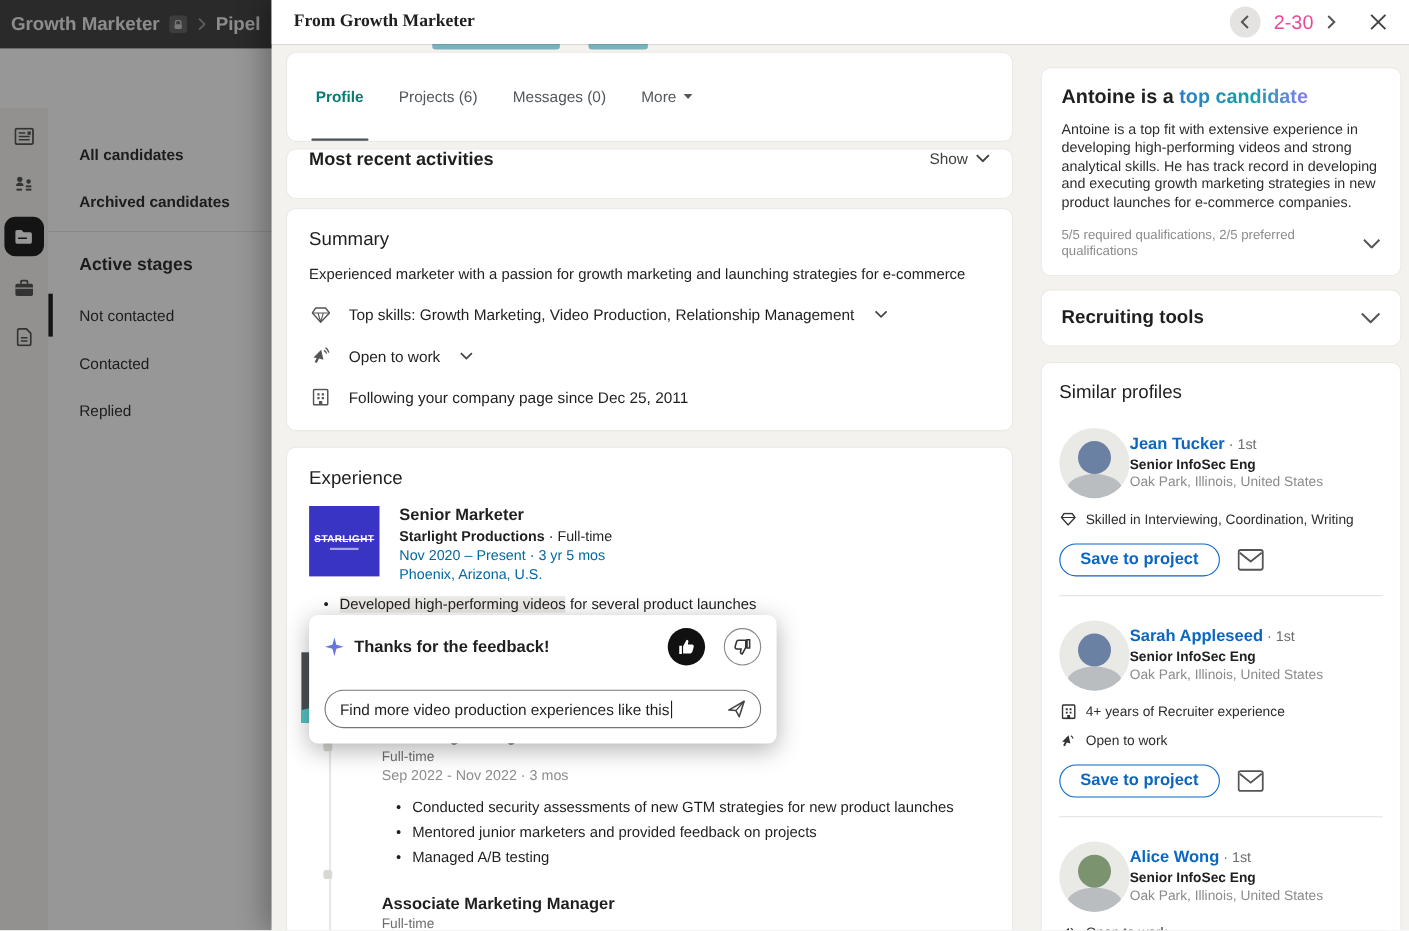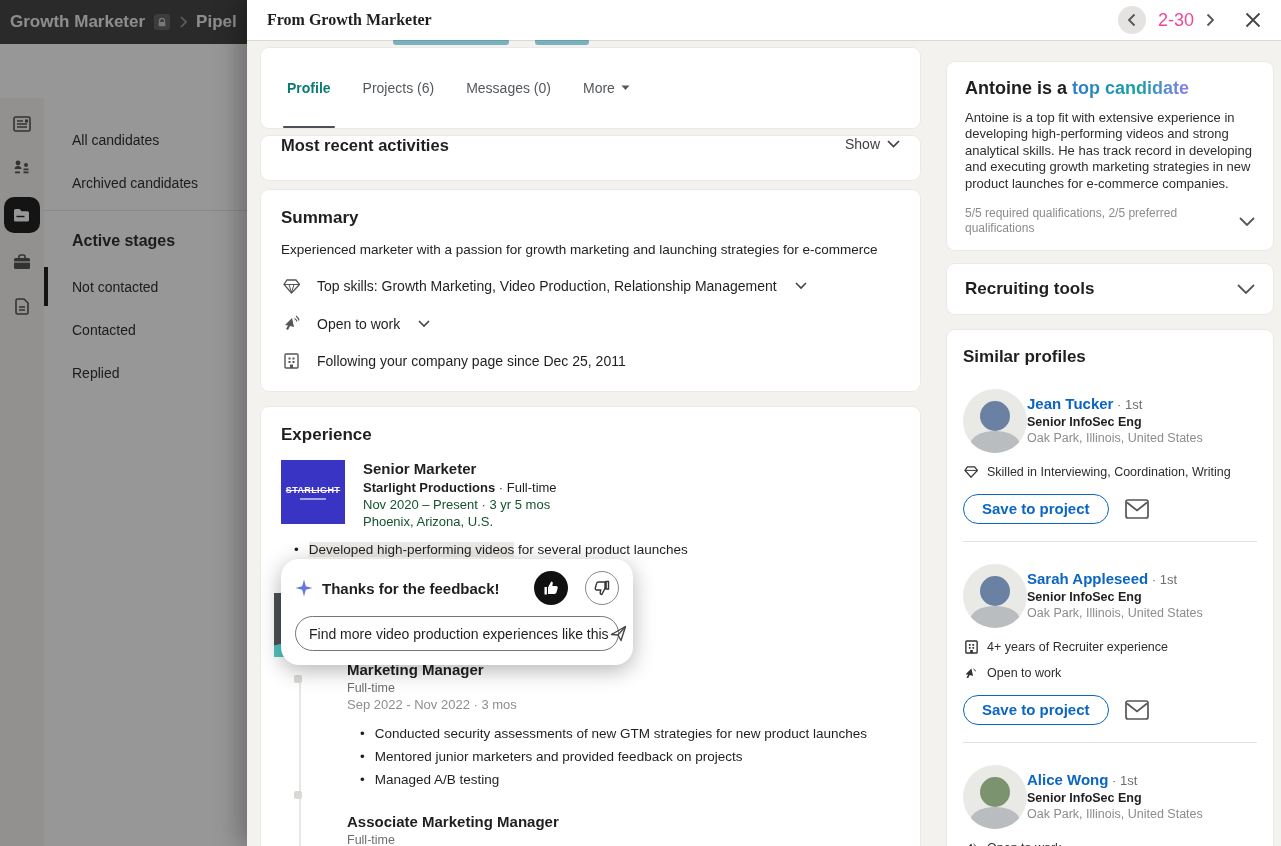--- a/index.html
+++ b/index.html
@@ -18,21 +18,21 @@
   .bc-project { font-size:17px; font-weight:700; color:#ececec; }
   .bc-badge { width:16px; height:16px; border-radius:3px; background:#5c5c5c; display:grid; place-items:center; }
   .bc-chev { color:#9a9a9a; }
   .bc-next { font-size:17px; font-weight:700; color:#ececec; white-space:nowrap; }
   .below { position:absolute; top:98px; left:0; right:0; bottom:0; display:flex; }
   .rail { width:44px; background:#f6f5f2; display:flex; flex-direction:column; align-items:center; padding-top:17px; }
   .rail-icon { color:#4a4a4a; height:18px; margin-bottom:26px; display:grid; place-items:center; }
   .rail-active { width:36px; height:36px; background:#111; border-radius:10px; display:grid; place-items:center;
                  color:#fff; margin:-6px 0 20px; }
   .side { flex:1; background:#fff; padding-top:20px; }
-  .side-item { height:43px; display:flex; align-items:center; padding-left:28px; font-size:14px; color:#222; }
+  .side-item { height:43px; display:flex; align-items:center; padding-left:28px; font-size:14px; color:#222;font-weight:bold; }
   .side-divider { border-top:1px solid #e4e4e2; margin:6px 0; }
   .side-title { height:48px; display:flex; align-items:center; padding-left:28px; font-size:16px; font-weight:700; }
   .stage-item { position:relative; height:43px; display:flex; align-items:center; padding-left:28px; font-size:14px; color:#222; }
   .stage-item.selected::before { content:""; position:absolute; left:0; top:2px; bottom:2px; width:4px; background:#111; }
   .dim { position:absolute; inset:0; background:rgba(25,25,25,0.45); z-index:5; }
 
   
   .panel { position:absolute; top:0; left:247px; width:1034px; height:846px; background:#f3f2ef;
            box-shadow:-8px 0 24px rgba(0,0,0,0.28); z-index:10; }
   .panel-header { position:absolute; top:0; left:0; right:0; height:40px; background:#fff; z-index:40;
@@ -50,59 +50,59 @@
   .main-col { position:absolute; left:14px; top:8px; width:659px; }
   .tabs-card { height:80px; display:flex; align-items:stretch; padding:0 10px; }
   .tab { padding:0 16px; display:flex; align-items:center; gap:6px; font-size:14px; color:#54585c; position:relative; }
   .tab.active { color:#0b7a72; font-weight:600; }
   .tab.active::after { content:""; position:absolute; left:12px; right:12px; bottom:0; height:2px; background:#4b5156; border-radius:1px; }
   .activities-card { margin-top:8px; height:44px; display:flex; align-items:flex-start; padding:0 20px; }
   .activities-title { flex:1; font-size:16.5px; font-weight:700; }
   .show-toggle { display:flex; align-items:center; gap:7px; font-size:14px; color:#3f3f3f; background:none; border:none; }
 
   .summary-card { margin-top:10px; padding:18px 20px 22px; }
-  .card-h { font-size:17px; font-weight:700; }
+  .card-h { font-size:17px; font-weight:400; }
   .summary-text { margin-top:14px; font-size:13.5px; color:#222; }
   .icon-row { display:flex; align-items:center; gap:16px; margin-top:21px; font-size:14px; color:#1f1f1f; }
   .icon-row .chev { color:#444; margin-left:2px; }
   .row-icon { color:#555; display:grid; place-items:center; width:20px; }
 
   .experience-card { margin-top:16px; padding:18px 20px; height:500px; position:relative; }
   .role-top { display:flex; gap:18px; margin-top:15px; }
   .logo-starlight { width:64px; height:64px; background:#3a34c4; color:#fff; display:flex; flex-direction:column;
                     align-items:center; justify-content:center; flex:none; }
   .logo-starlight .lt { font-size:9px; font-weight:800; letter-spacing:.4px; text-decoration:line-through; }
   .logo-starlight .ls { width:26px; height:2px; background:rgba(255,255,255,.55); margin-top:3px; }
   .role-title { font-size:15px; font-weight:700; }
   .role-co { font-size:13px; margin-top:3px; }
   .role-co b { font-weight:700; }
-  .role-gray { font-size:13px; color:#14532d; margin-top:2px; }
+  .role-gray { font-size:13px; color:#0369a1; margin-top:2px; }
   .bullet-line { margin-top:13px; padding-left:13px; font-size:13.5px; display:flex; gap:10px; }
   .hl { background:#eceae7; }
   .logo2 { position:absolute; left:13px; top:186px; width:64px; height:64px; background:#4c5257; overflow:hidden; }
   .logo2::after { content:""; position:absolute; left:-6px; bottom:-26px; width:86px; height:46px;
                   background:#53c4c0; transform:rotate(-14deg); }
   .timeline { position:absolute; left:38px; top:276px; bottom:0; width:2px; background:#e8e7e4; }
   .tl-dot { position:absolute; left:33px; width:8px; height:8px; border-radius:2px; background:#d9d8d4; }
   .roles-lower { position:absolute; left:86px; top:254px; right:20px; }
   .mini-gray { font-size:12.5px; color:#6e6e6e; margin-top:3px; }
   .date-gray { font-size:13px; color:#8e8e8e; margin-top:2px; }
   .role-bullets { margin-top:10px; }
   .role-bullets li { font-size:13.5px; line-height:23px; list-style:none; display:flex; gap:10px; padding-left:13px; }
   .role-block + .role-block { margin-top:22px; }
 
   
-  .popup { position:absolute; left:34px; top:519px; width:352px; border-radius:18px; background:#fff;
+  .popup { position:absolute; left:34px; top:519px; width:425px; border-radius:8px; background:#fff;
            box-shadow:0 5px 22px rgba(0,0,0,0.30); padding:12px 14px 14px; z-index:30; }
   .popup-head { display:flex; align-items:center; gap:9px; }
   .popup-title { font-size:15px; font-weight:700; flex:1; }
   .thumb-btn { width:34px; height:34px; border-radius:50%; display:grid; place-items:center; border:none; }
   .thumb-up { background:#111; color:#fff; margin-right:8px; }
   .thumb-down { background:#fff; color:#333; border:1.5px solid #888; }
-  .pill-input { margin-top:11px; display:flex; align-items:center; border:1.5px solid #757575; border-radius:18px;
+  .pill-input { margin-top:22px; display:flex; align-items:center; border:1.5px solid #757575; border-radius:18px;
                 height:35px; padding:16px 13px; }
   .pill-text { font-size:14px; color:#1f1f1f; white-space:nowrap; }
   .caret { display:inline-block; width:1.5px; height:16px; background:#1f1f1f; vertical-align:middle; margin-left:1px; }
   .send-btn { margin-left:auto; background:none; border:none; color:#444; display:grid; place-items:center; }
 
   
   .right-col { position:absolute; left:700px; top:22px; width:326px; }
   .insight-card { padding:16px 18px 14px; }
   .insight-title { font-size:18px; font-weight:700; }
   .grad { background:linear-gradient(90deg,#2e7ccd 0%,#13a0a0 55%,#8b7bf0 100%);

